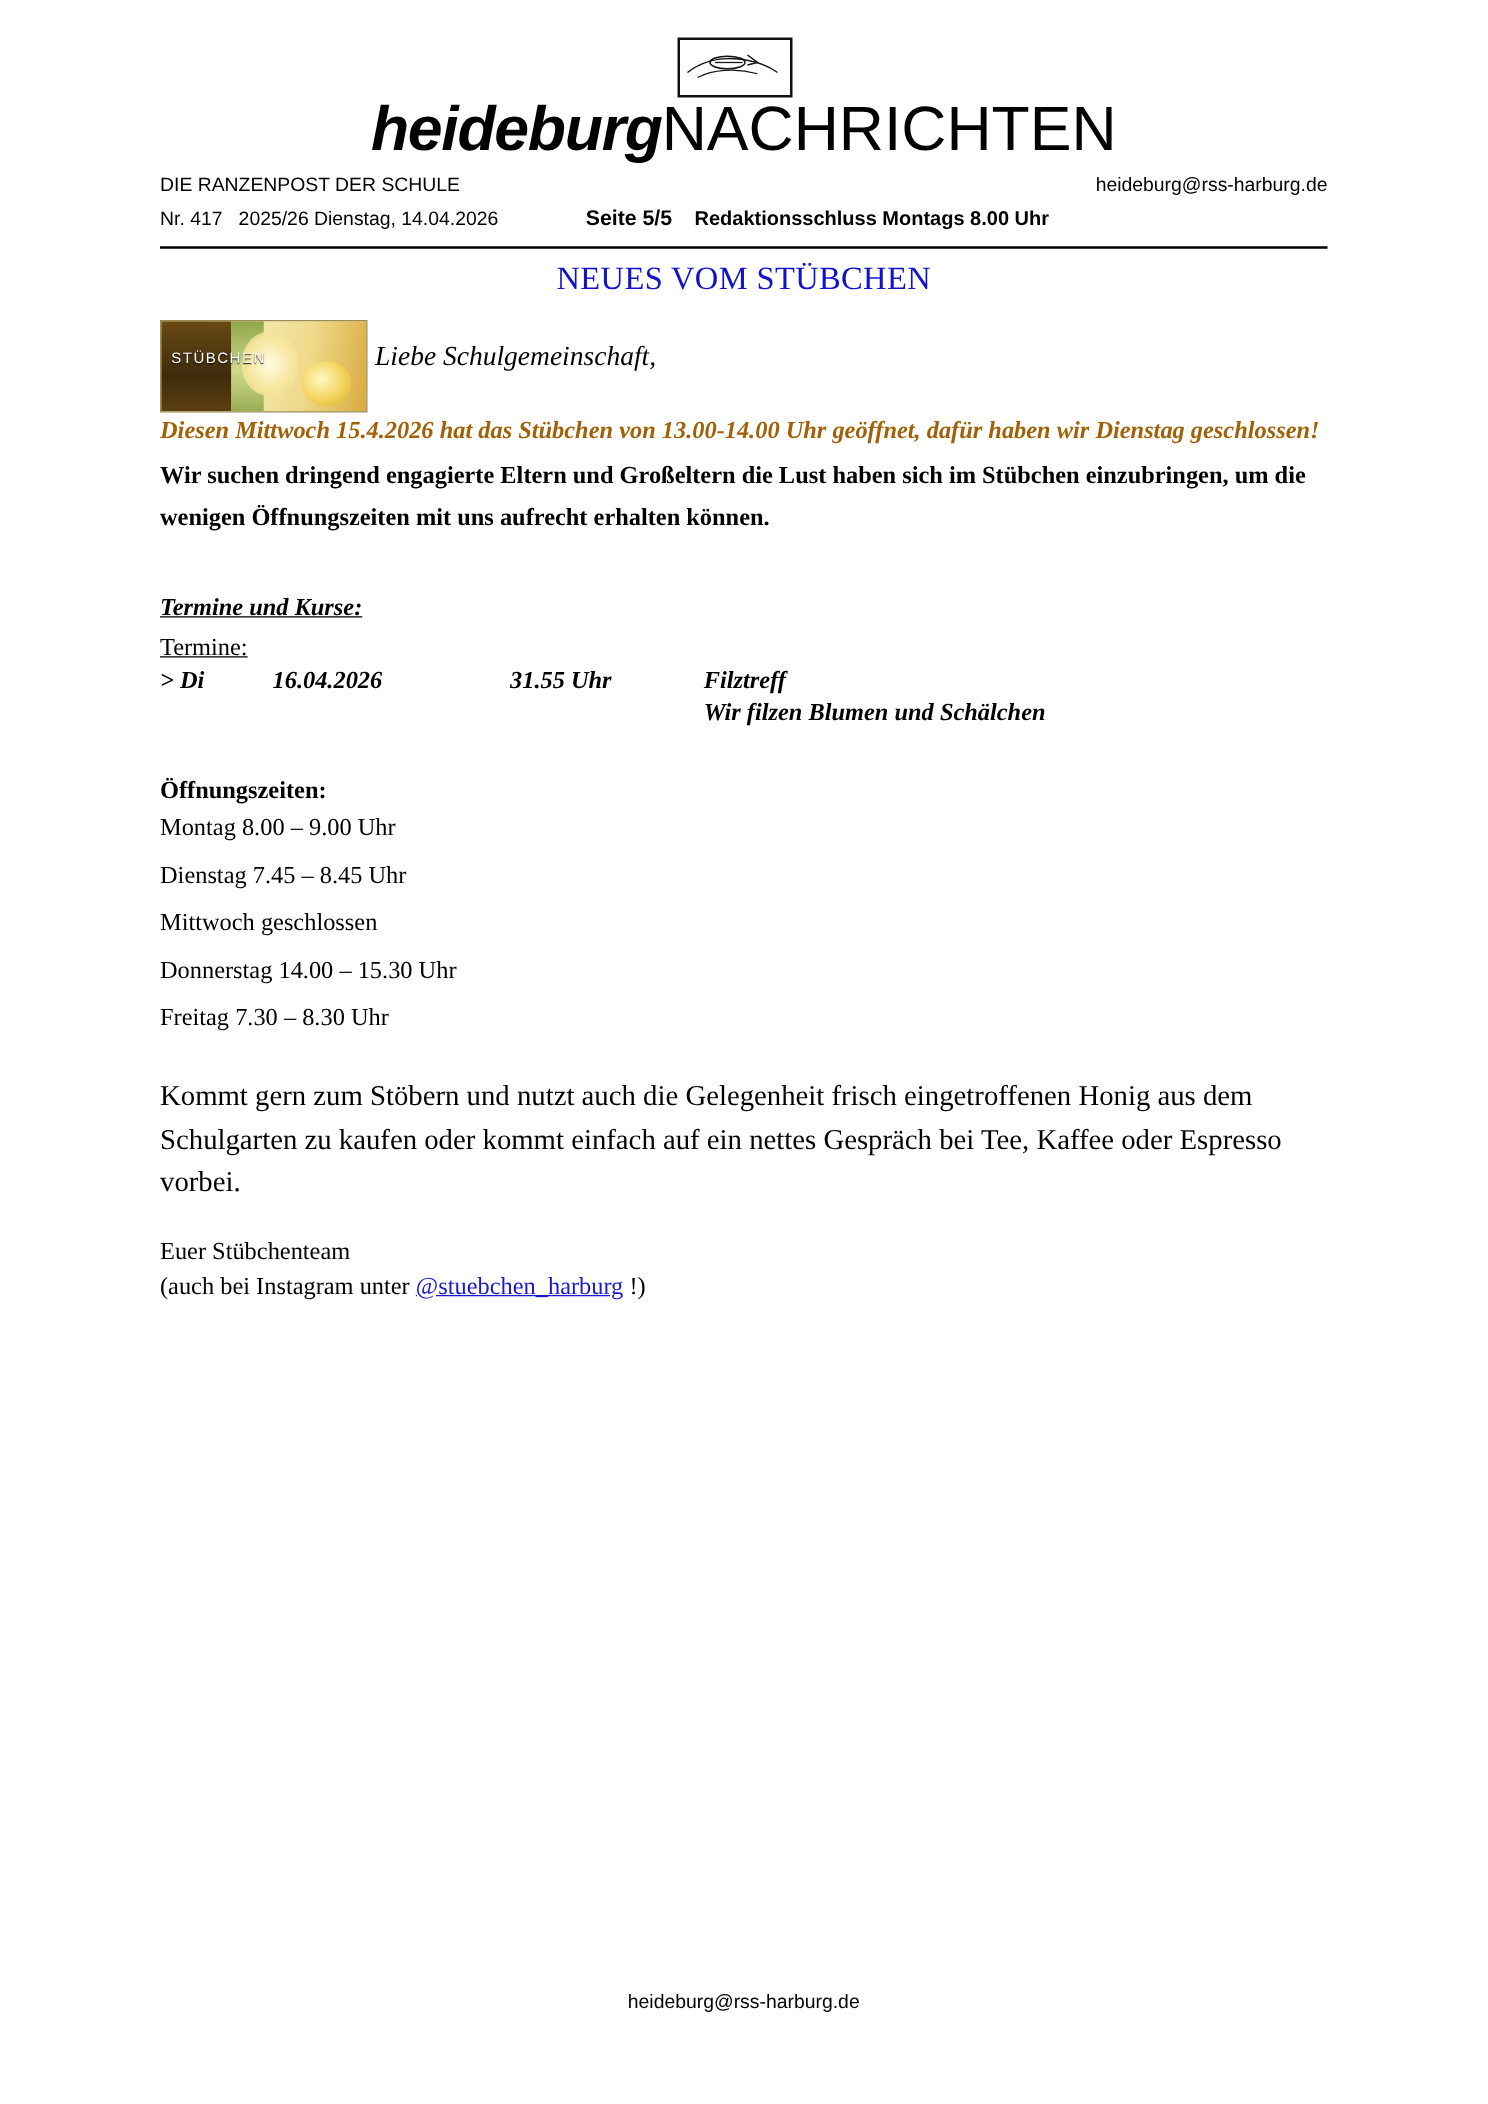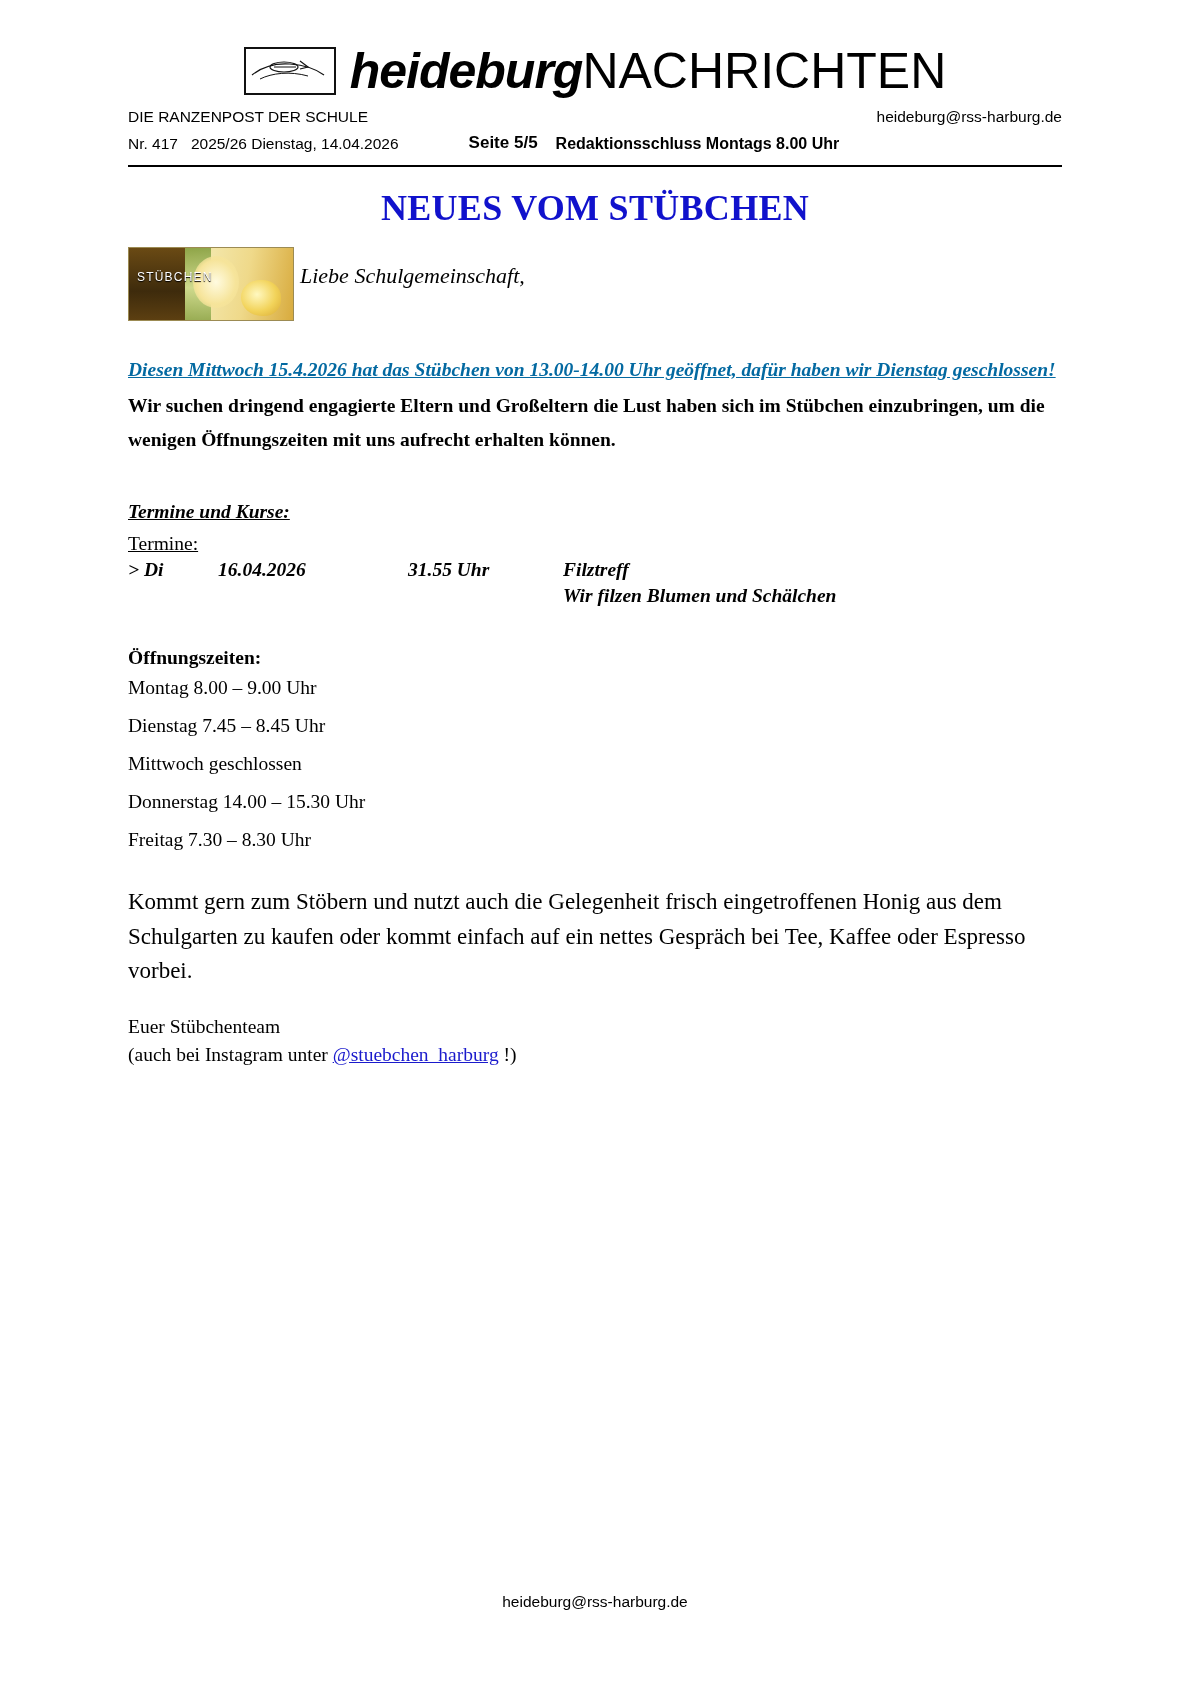--- a/index.html
+++ b/index.html
@@ -19,24 +19,25 @@
     position: absolute;
     left: 0; top: 0;
     width: 1190px;
     height: 1683px;
     box-sizing: border-box;
     padding: 0 128px;
   }
 
   
   .masthead {
-    padding-top: 46px;
+    padding-top: 30px;
     display: flex;
     align-items: center;
     justify-content: center;
+    flex-direction: column;
   }
   .logo-mark {
     width: 88px;
     height: 44px;
     border: 2px solid #111;
     margin-right: 14px;
     position: relative;
     background: #fff;
     flex: none;
   }
@@ -89,23 +90,23 @@
 
   .rule {
     border-bottom: 2.5px solid #000;
     margin-top: 12px;
   }
 
   
   .article-title {
     text-align: center;
     color: #1112cc;
-    font-weight: bold;
-    font-size: 36px;
-    margin-top: 20px;
+    font-weight: normal;
+    font-size: 26px;
+    margin-top: 9px;
     letter-spacing: .3px;
   }
 
   .intro-row {
     display: flex;
     margin-top: 18px;
     align-items: flex-start;
   }
   .photo {
     width: 164px;
@@ -145,27 +146,26 @@
     text-shadow: 0 1px 1px #000;
   }
   .greeting {
     font-style: italic;
     font-size: 22px;
     margin-left: 172px;
     margin-top: 8px;
   }
 
   .red-note {
-    color: #0369a1;
+    color: #a16207;
     font-weight: bold;
     font-style: italic;
     font-size: 19.5px;
     line-height: 1.75;
-    margin-top: 64px;
-    text-decoration: underline;
+    margin-top: 30px;
   }
   .bold-para {
     font-weight: bold;
     font-size: 19.5px;
     line-height: 1.75;
     margin-top: 2px;
   }
 
   .section-head {
     font-weight: bold;

